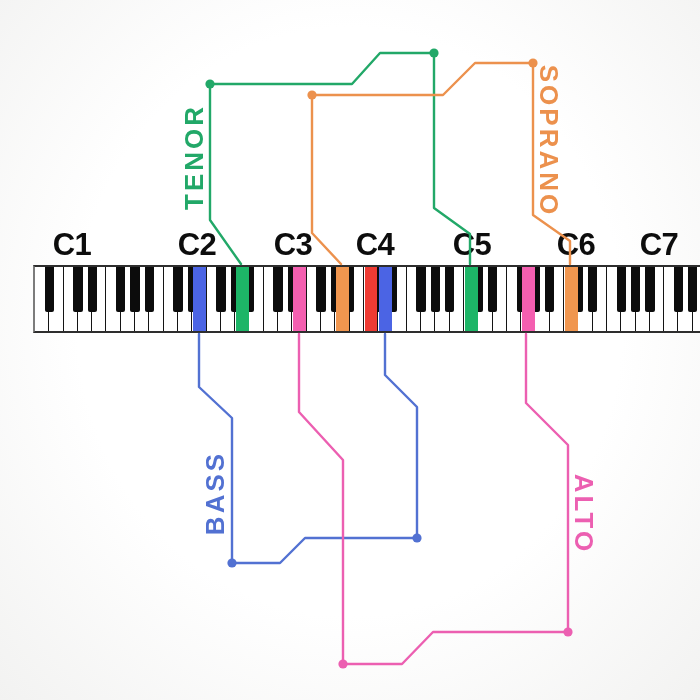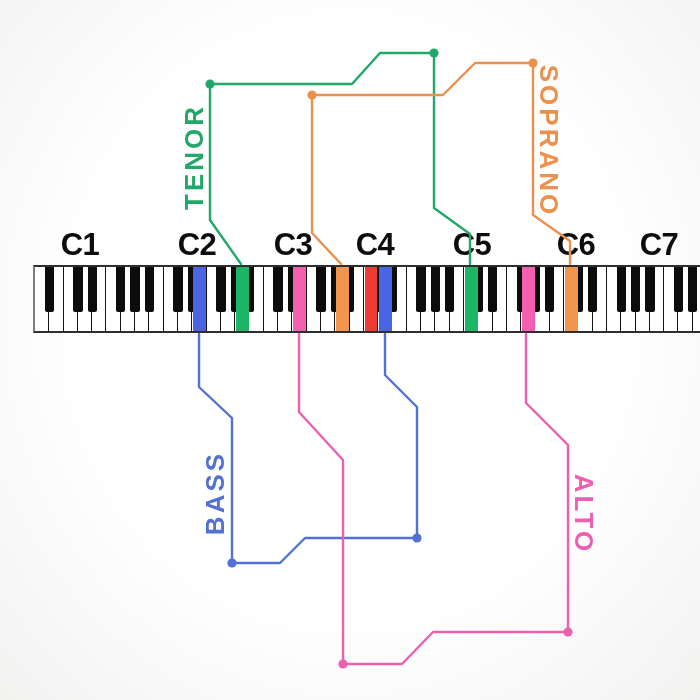--- a/index.html
+++ b/index.html
@@ -43,21 +43,21 @@
     font-size:26px; font-weight:700; letter-spacing:3px;
     text-anchor:middle; dominant-baseline:central;
   }
 </style>
 </head>
 <body>
 
 <div>
 
   <div>
-    <div class="clabel" style="left: 80px;">C1</div>
+    <div class="clabel" style="left: 72px;">C1</div>
     <div class="clabel" style="left: 197px;">C2</div>
     <div class="clabel" style="left: 293px;">C3</div>
     <div class="clabel" style="left: 375px;">C4</div>
     <div class="clabel" style="left: 472px;">C5</div>
     <div class="clabel" style="left: 576px;">C6</div>
     <div class="clabel" style="left: 659px;">C7</div>
   </div>
 
   <div id="keyboard">
       <div class="wkey" style="left: 0px; width: 14.3px;"></div>

